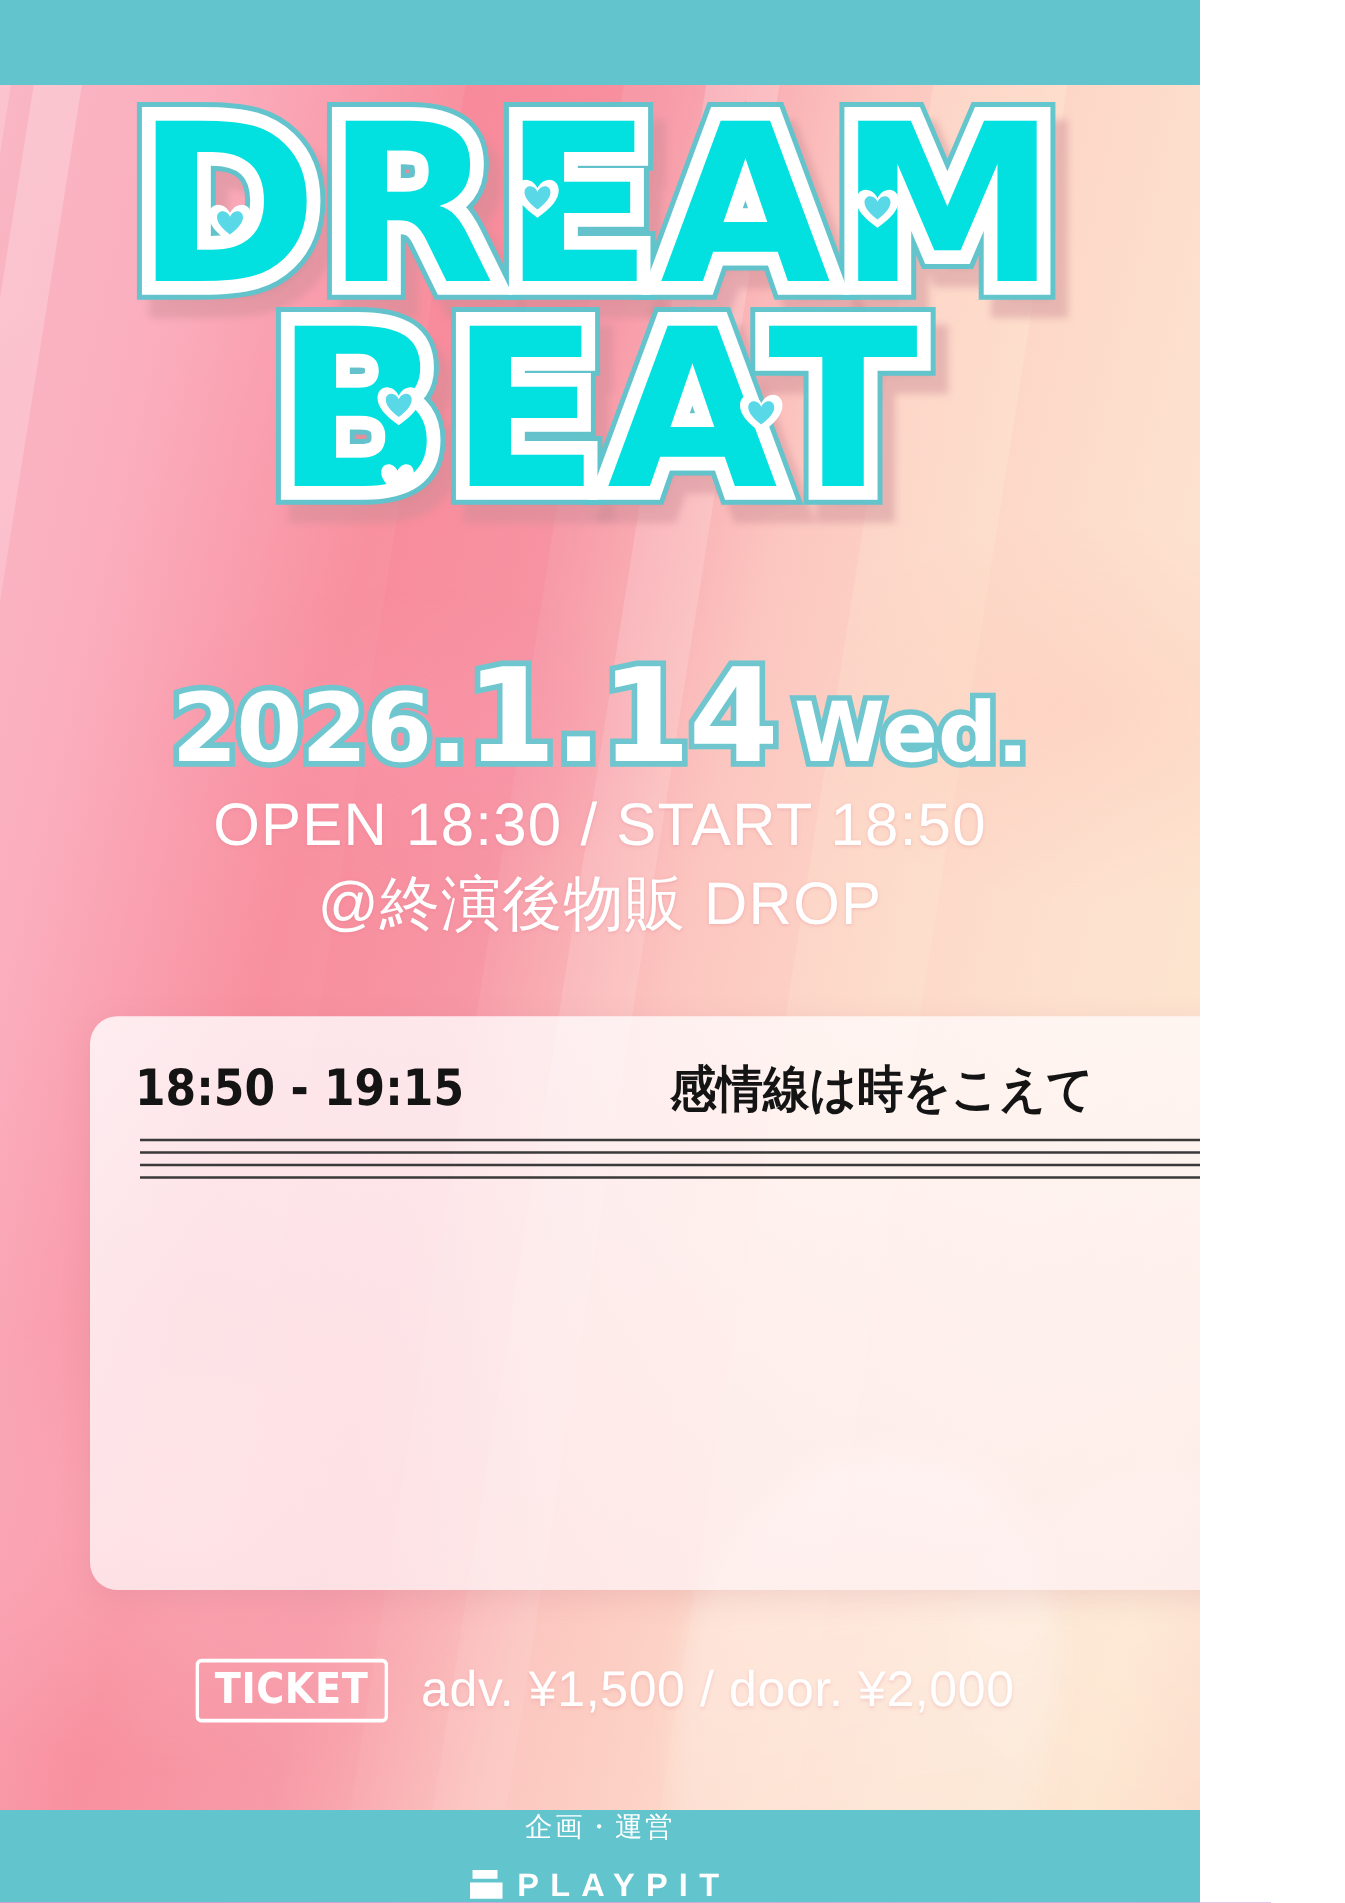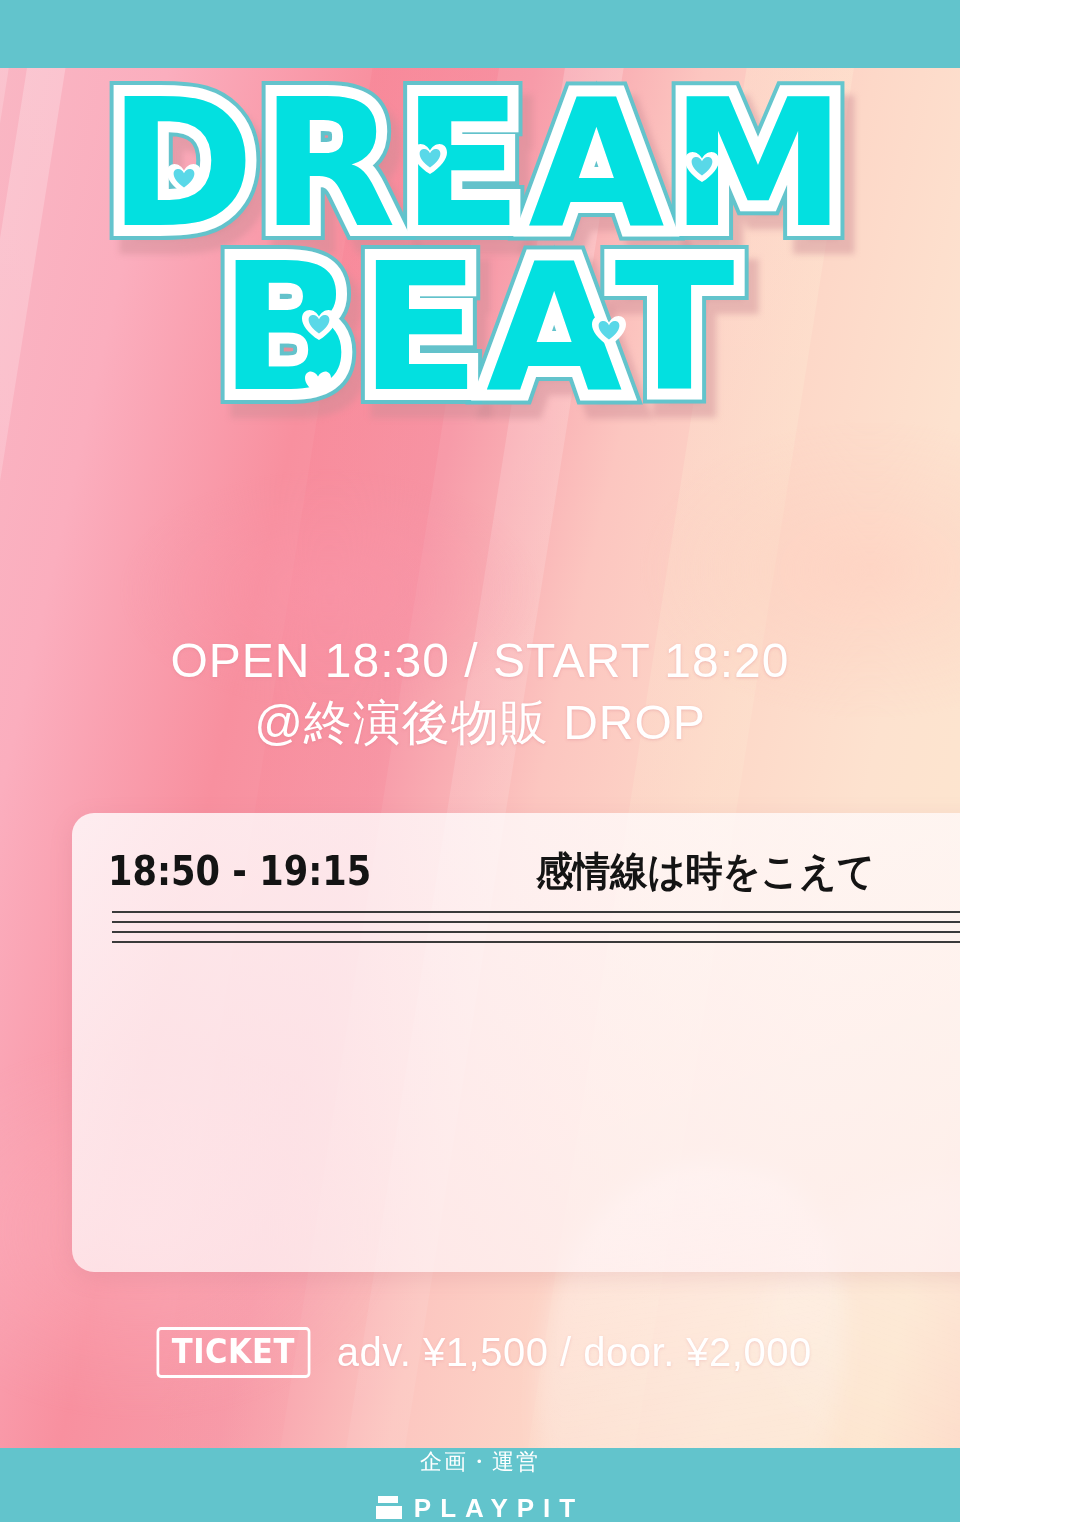--- a/index.html
+++ b/index.html
@@ -399,22 +399,25 @@
       <svg class="heart-dot" style="left:303px; top:122px; width:30px; height:26px;" viewBox="0 0 40 36">
         <path d="M20 34 C8 26 2 18 2 11 C2 5 6 2 10 2 C14 2 18 5 20 9 C22 5 26 2 30 2 C34 2 38 5 38 11 C38 18 32 26 20 34 Z" fill="#ffffff"></path>
       </svg>
       <svg class="heart-dot" style="left:590px; top:66px;" viewBox="0 0 40 36">
         <path d="M20 34 C8 26 2 18 2 11 C2 5 6 2 10 2 C14 2 18 5 20 9 C22 5 26 2 30 2 C34 2 38 5 38 11 C38 18 32 26 20 34 Z" fill="#ffffff"></path>
         <path d="M20 27 C13 22 9 17 9 12.5 C9 9 11.5 7.5 14 7.5 C16.5 7.5 18.8 9.5 20 12 C21.2 9.5 23.5 7.5 26 7.5 C28.5 7.5 31 9 31 12.5 C31 17 27 22 20 27 Z" fill="#59d8e8"></path>
       </svg>
     </div>
   </div>
 
-
-  <div class="open-line">OPEN 18:30 / START 18:20</div>
+  <div class="date-line">
+    <span class="date-year">2026.</span><span class="date-big">1.14</span><span class="date-dow">Wed.</span>
+  </div>
+
+  <div class="open-line">OPEN 18:30 / START 18:50</div>
   <div class="venue-line">@終演後物販 DROP</div>
 
   <div class="timetable">
     <div class="tt-row">
       <div class="tt-time">18:50 - 19:15</div>
       <div class="tt-act">感情線は時をこえて</div>
     </div>
     <hr class="tt-sep">
     <hr class="tt-sep">
     <hr class="tt-sep">

